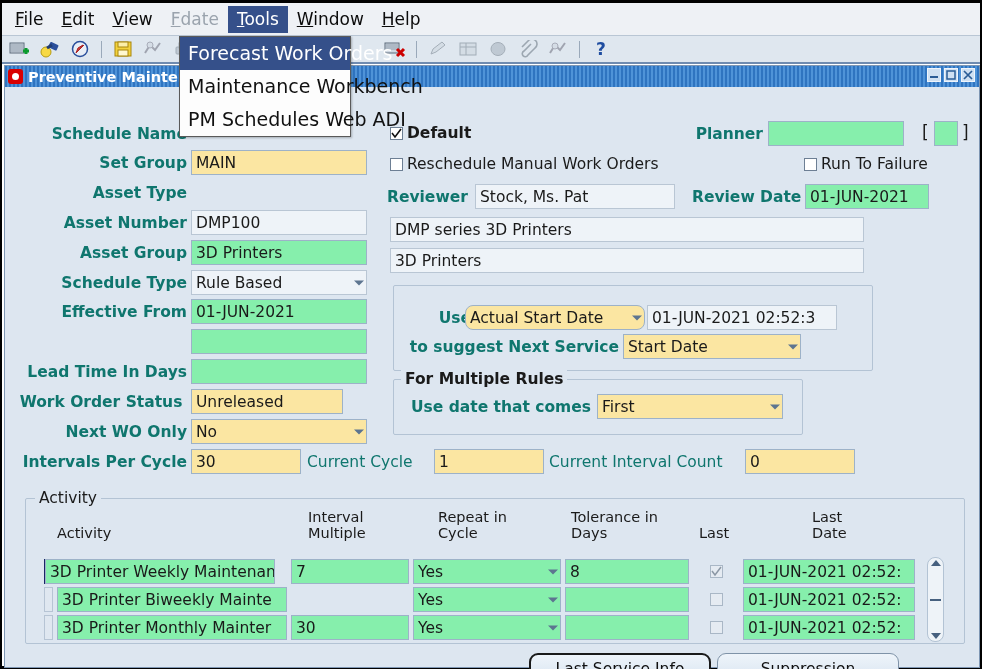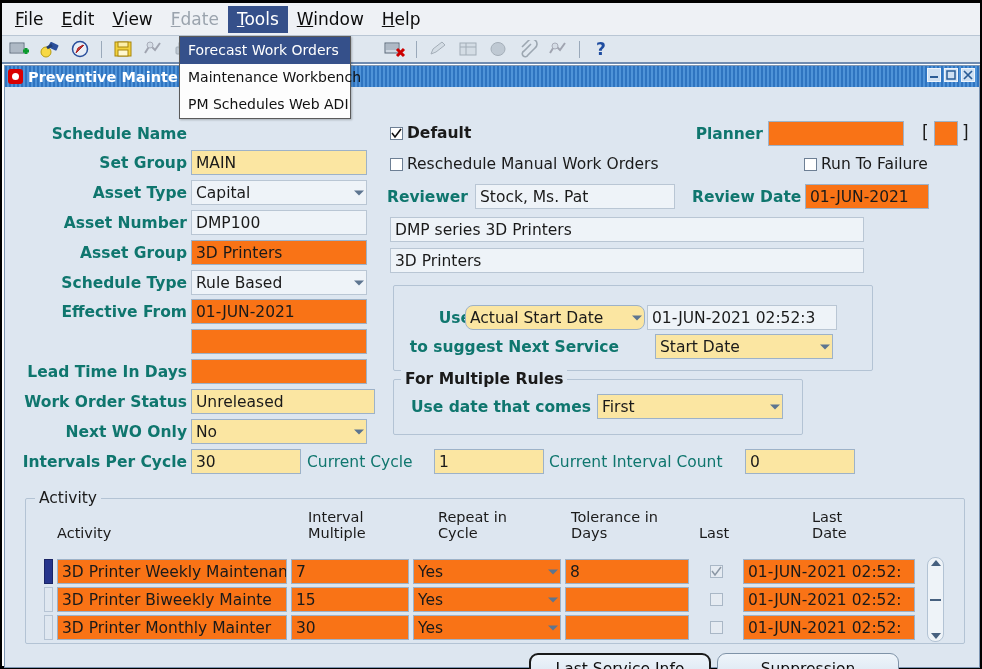--- a/index.html
+++ b/index.html
@@ -45,21 +45,21 @@
   .tsep { width:1px; height:17px; background:#9aa9ba; margin:0 3px; }
 
   
   .dropdown {
     position:absolute; left:177px; top:33px; width:172px;
     background:#fdfdfd; border:1px solid #5a5a5a;
     box-shadow:1px 1px 2px rgba(0,0,0,.25);
     z-index:60; padding:0;
   }
   .dd-item {
-    font-size:14px; color:#111; padding:5px 8px 6px 8px; white-space:nowrap;
+    font-size:19px; color:#111; padding:5px 8px 6px 8px; white-space:nowrap;
   }
   .dd-item.sel { background:#35508a; color:#ffffff; }
 
   
   .formwin {
     position:absolute; left:2px; top:62px; width:976px; height:603px;
     background:#dde6f0;
     border:1px solid #7e96b3;
   }
   .titlebar {
@@ -86,21 +86,21 @@
   }
   .lbl.normal { font-weight:normal; }
   .fld {
     position:absolute; background:#ffffff; border:1px solid #9db2c8;
     font-size:15.5px; color:#1a1a1a; padding:1px 4px;
     display:flex; align-items:center; white-space:nowrap; overflow:hidden;
     font-family:"DejaVu Sans","Liberation Sans",sans-serif;
   }
   .fld.req { background:#fbe6a2; }
   .fld.flat { border:1px solid #b9c6d4; background:#eef3f8; }
-  .fld.white { background:#f97316; }
+  .fld.white { background:#86efac; }
   .sel-text { background:#35508a; color:#fff; padding:0 1px; }
   .arrow {
     position:absolute; right:2px; top:50%; transform:translateY(-50%);
     width:0;height:0;border-left:5px solid transparent;border-right:5px solid transparent;
     border-top:5px solid #5d7590;
   }
   .cbx {
     position:absolute; width:13px;height:13px; background:#fff; border:1px solid #6d7f94;
     display:flex;align-items:center;justify-content:center;
   }
@@ -269,24 +269,20 @@
     </div>
 
     <div class="formbody">
 
       <div class="lbl" style="left:10px; top:38px; width:172px;">Schedule Name</div>
 
       <div class="lbl" style="left:10px; top:67px; width:172px;">Set Group</div>
       <div class="fld req" style="left:186px; top:63px; width:176px; height:25px;">MAIN</div>
 
       <div class="lbl" style="left:10px; top:97px; width:172px;">Asset Type</div>
-      <div class="fld flat" style="left:186px; top:93px; width:176px; height:25px;">
-        <span>Capital</span>
-        <span class="arrow"></span>
-      </div>
 
       <div class="lbl" style="left:10px; top:127px; width:172px;">Asset Number</div>
       <div class="fld flat" style="left:186px; top:123px; width:176px; height:25px;">DMP100</div>
 
       <div class="lbl" style="left:10px; top:157px; width:172px;">Asset Group</div>
       <div class="fld white" style="left:186px; top:153px; width:176px; height:25px;">3D Printers</div>
 
       <div class="lbl" style="left:10px; top:187px; width:172px;">Schedule Type</div>
       <div class="fld flat" style="left:186px; top:183px; width:176px; height:25px;">
         <span>Rule Based</span>
@@ -294,22 +290,22 @@
       </div>
 
       <div class="lbl" style="left:10px; top:216px; width:172px;">Effective From</div>
       <div class="fld white" style="left:186px; top:212px; width:176px; height:25px;">01-JUN-2021</div>
 
       <div class="fld white" style="left:186px; top:242px; width:176px; height:25px;"></div>
 
       <div class="lbl" style="left:10px; top:276px; width:172px;">Lead Time In Days</div>
       <div class="fld white" style="left:186px; top:272px; width:176px; height:25px;"></div>
 
-      <div class="lbl" style="left:10px; top:306px; width:172px;">Work Order Status</div>
-      <div class="fld req" style="left:186px; top:302px; width:184px; height:25px;">Unreleased</div>
+      <div class="lbl" style="left:10px; top:306px; width:172px;text-align:center;">Work Order Status</div>
+      <div class="fld req" style="left:186px; top:302px; width:152px; height:25px;">Unreleased</div>
 
       <div class="lbl" style="left:10px; top:336px; width:172px;">Next WO Only</div>
       <div class="fld req" style="left:186px; top:332px; width:176px; height:25px;">
         <span>No</span>
         <span class="arrow"></span>
       </div>
 
       <div class="lbl" style="left:10px; top:366px; width:172px;">Intervals Per Cycle</div>
       <div class="fld req" style="left:186px; top:362px; width:110px; height:25px;">30</div>
 
@@ -348,21 +344,21 @@
       <div class="fld flat" style="left:385px; top:161px; width:474px; height:25px;">3D Printers</div>
 
       <div class="group" style="left:388px; top:198px; width:480px; height:86px;"></div>
       <div class="lbl" style="left:404px; top:222px; width:62px;">Use</div>
       <div class="fld req" style="left:460px; top:218px; width:180px; height:25px;border-radius:8px;">
         <span>Actual Start Date</span>
         <span class="arrow"></span>
       </div>
       <div class="fld flat" style="left:642px; top:218px; width:190px; height:25px;">01-JUN-2021 02:52:3</div>
       <div class="lbl" style="left:404px; top:251px; width:210px;">to suggest Next Service</div>
-      <div class="fld req" style="left:618px; top:247px; width:178px; height:25px;margin-left:32px;">
+      <div class="fld req" style="left:618px; top:247px; width:178px; height:25px;">
         <span>Start Date</span>
         <span class="arrow"></span>
       </div>
 
       <div class="group" style="left:388px; top:292px; width:410px; height:56px;"></div>
       <div class="group-title" style="left:396px; top:283px;">For Multiple Rules</div>
       <div class="lbl" style="left:404px; top:311px; width:182px;">Use date that comes</div>
       <div class="fld req" style="left:592px; top:307px; width:186px; height:25px;">
         <span>First</span>
         <span class="arrow"></span>
@@ -388,37 +384,36 @@
       </div>
       <div class="th" style="left:694px; top:438px;">
         <div>Last</div>
       </div>
       <div class="th" style="left:807px; top:422px;">
         <div>Last</div>
         <div>Date</div>
       </div>
 
       <div class="rowmark cur" style="left:39px; top:472px;"></div>
-      <div class="fld white" style="left:52px; top:472px; width:230px; height:25px;">3D Printer Weekly Maintenan</div>
+      <div class="fld white" style="left:40px; top:472px; width:230px; height:25px;">3D Printer Weekly Maintenan</div>
       <div class="fld white" style="left:286px; top:472px; width:118px; height:25px;">7</div>
       <div class="fld white" style="left:408px; top:472px; width:148px; height:25px;">
         <span>Yes</span>
         <span class="arrow"></span>
       </div>
       <div class="fld white" style="left:560px; top:472px; width:124px; height:25px;">8</div>
       <div class="cbx dis" style="left:705px; top:478px;">
         <svg width="11" height="11" viewBox="0 0 11 11">
             <path d="M1 5l3 4 6-8" stroke="#8b97a5" stroke-width="1.5" fill="none"></path>
           </svg>
       </div>
       <div class="fld white" style="left:738px; top:472px; width:172px; height:25px;">01-JUN-2021 02:52:</div>
 
       <div class="rowmark" style="left:39px; top:500px;"></div>
       <div class="fld white" style="left:52px; top:500px; width:230px; height:25px;">3D Printer Biweekly Mainte</div>
-      <div class="fld white" style="left:286px; top:500px; width:118px; height:25px;">15</div>
       <div class="fld white" style="left:408px; top:500px; width:148px; height:25px;">
         <span>Yes</span>
         <span class="arrow"></span>
       </div>
       <div class="fld white" style="left:560px; top:500px; width:124px; height:25px;"></div>
       <div class="cbx dis" style="left:705px; top:506px;"></div>
       <div class="fld white" style="left:738px; top:500px; width:172px; height:25px;">01-JUN-2021 02:52:</div>
 
       <div class="rowmark" style="left:39px; top:528px;"></div>
       <div class="fld white" style="left:52px; top:528px; width:230px; height:25px;">3D Printer Monthly Mainter</div>

